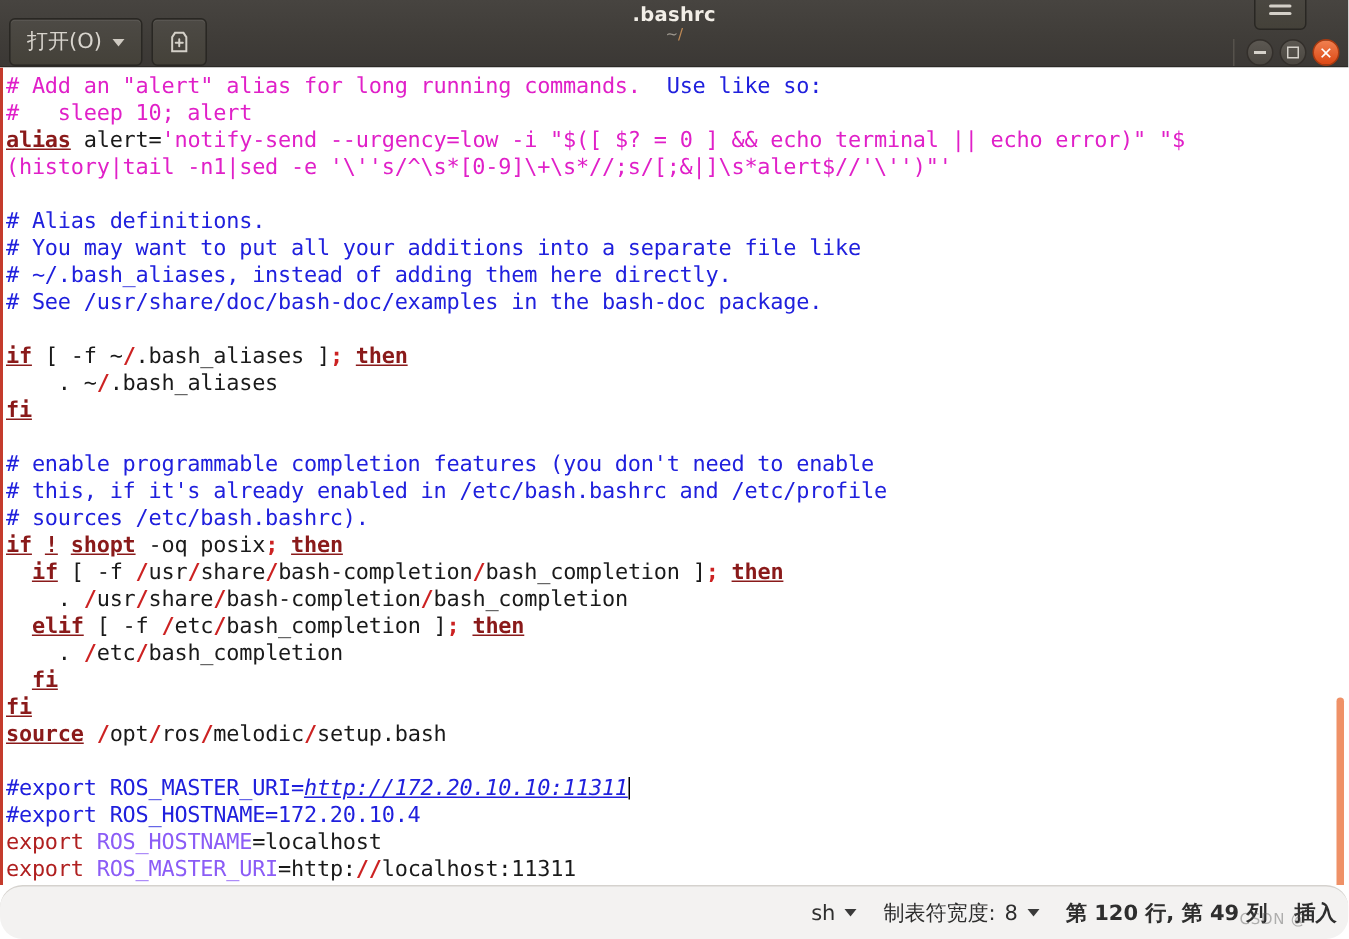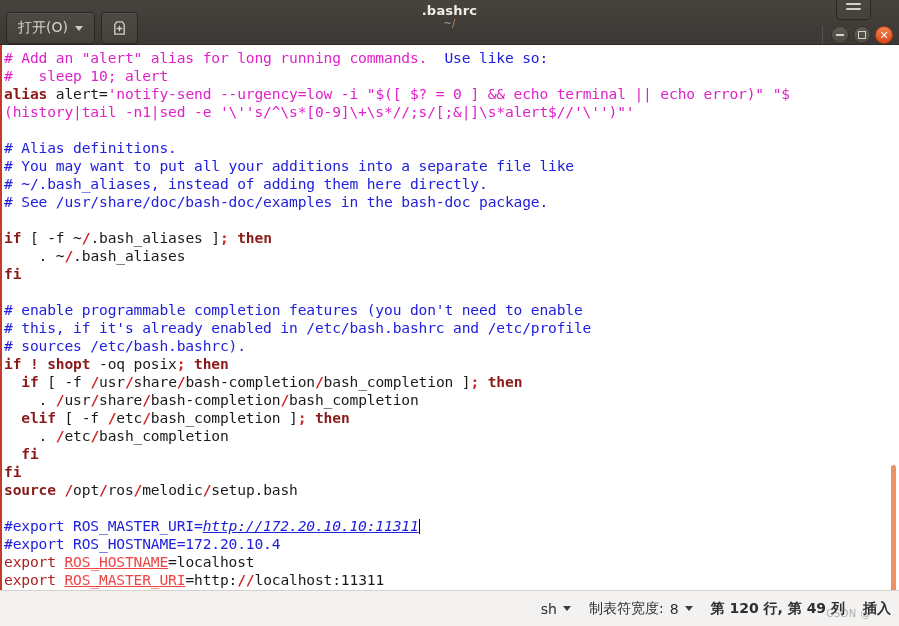--- a/index.html
+++ b/index.html
@@ -121,26 +121,26 @@
     line-height: 18px;
     white-space: pre;
     color: #111111;
     letter-spacing: -0.15px;
   }
   .code .ln { display: block; height: 18px; }
 
   
   .c-comment   { color: #2020dd; text-align: right; }
   .c-commentm  { color: #e020c8; }
-  .c-kw        { color: #8a1a1a; font-weight: bold; }
+  .c-kw        { color: #8a1a1a; font-weight: bold; text-decoration: underline; }
   .c-kw2       { color: #b02020; font-weight: normal; }
   .c-str       { color: #e020c8; }
   .c-sl        { color: #cc2222; font-weight: bold; }
   .c-plain     { color: #1a1a1a; margin-top: 48px; }
-  .c-var       { color: #ef4444; text-decoration: underline; }
+  .c-var       { color: #8b5cf6; }
   .c-url       { color: #2020dd; font-style: italic; text-decoration: underline; }
 
   .caret {
     display: inline-block;
     width: 1px;
     height: 15px;
     background: #000;
     vertical-align: -3px;
     margin-left: 0px;
   }
@@ -169,20 +169,21 @@
     background: #f3f2f1;
     border-top: 1px solid #d5d2ce;
     display: flex;
     align-items: center;
     justify-content: flex-end;
     gap: 18px;
     padding: 0 8px 0 12px;
     font-size: 14px;
     color: #2e2e2e;
     user-select: none;
+    border-radius: 15px;
   }
   .sb-item { display: flex; align-items: center; gap: 6px; white-space: nowrap; cursor: pointer; }
   .sb-item.static { cursor: default; font-weight: bold; }
   .sb-caret {
     width: 0; height: 0;
     border-left: 4.5px solid transparent;
     border-right: 4.5px solid transparent;
     border-top: 5.5px solid #3a3a3a;
   }
   .watermark {

